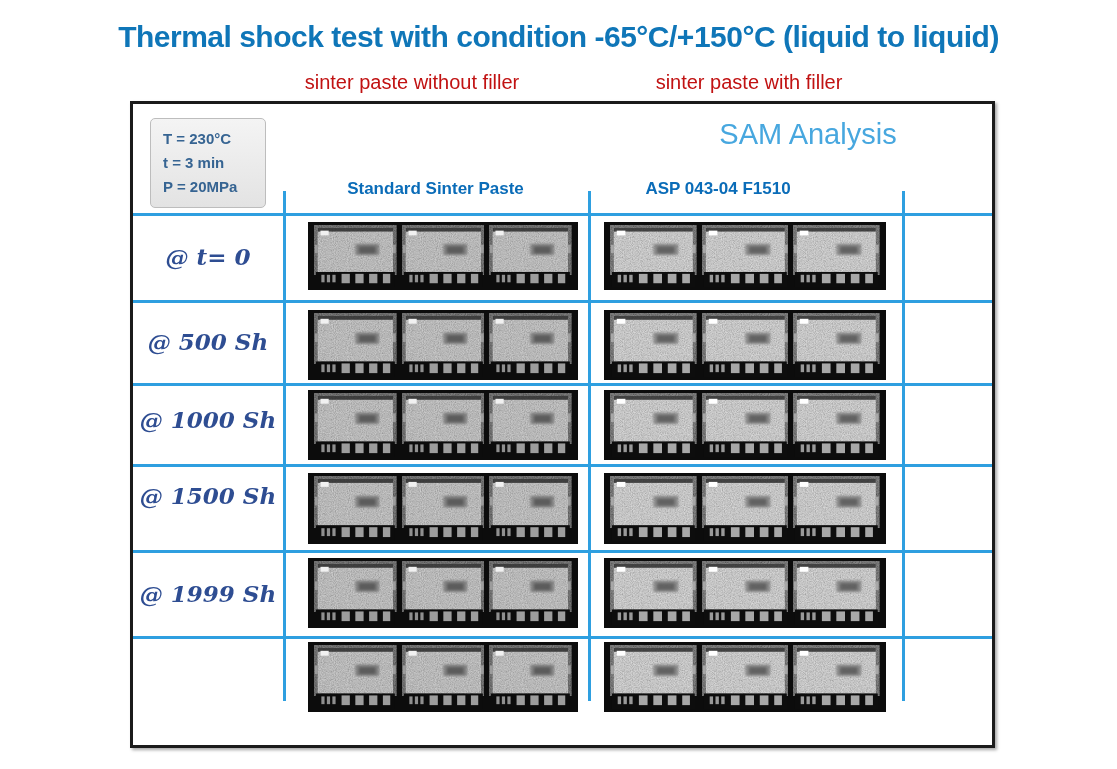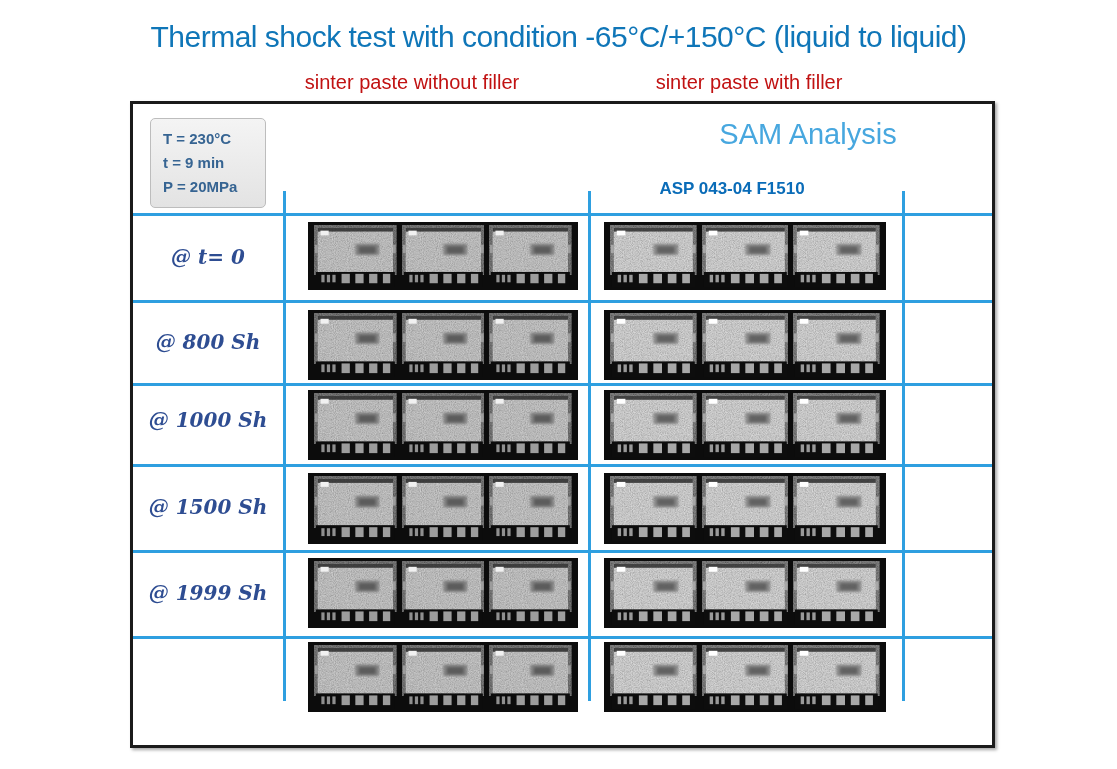--- a/index.html
+++ b/index.html
@@ -3,21 +3,21 @@
 <meta charset="utf-8">
 <style>
   html,body { margin:0; padding:0; background:#ffffff; }
   body { font-family:"Liberation Sans", sans-serif; }
   .page {
     position:relative; width:1117px; height:769px; background:#ffffff;
     overflow:hidden;
   }
   .page-title {
     position:absolute; left:0; top:20px; width:1117px;
-    text-align:center; font-size:30px; font-weight:normal;
+    text-align:center; font-size:30px; font-weight:bold;
     letter-spacing:-0.5px; color:#0f76b8; white-space:nowrap;
   }
   .subtitle {
     position:absolute; top:71px; transform:translateX(-50%);
     font-size:20px; color:#c11212; white-space:nowrap;
   }
   .subtitle.left  { left:412px; }
   .subtitle.right { left:749px; }
 
   .sam-table {
@@ -36,34 +36,34 @@
   .sam-analysis {
     position:absolute; left:519px; top:14px; width:312px;
     text-align:center; font-size:29px; color:#47a7df; white-space:nowrap;
   }
   .col-header {
     position:absolute; top:74px; height:22px; line-height:22px;
     text-align:center; font-size:17px; font-weight:bold; color:#0a6cb8;
     white-space:nowrap;
   }
   .col-header.h1 { left:150px; width:305px; }
-  .col-header.h2 { left:442px; width:314px; }
+  .col-header.h2 { left:428px; width:314px; }
 
   .hline {
     position:absolute; left:0; right:0; height:3px; background:#2e9fe0;
   }
   .vline {
     position:absolute; top:87px; height:510px; width:3px; background:#2e9fe0;
   }
 
   .row-label {
     position:absolute; left:0; width:150px; height:80px;
     display:flex; align-items:center; justify-content:center;
     font-family:"DejaVu Serif", serif; font-style:italic; font-weight:bold;
-    font-size:20px; color:#2e4d92; white-space:nowrap;
+    font-size:23px; color:#2e4d92; white-space:nowrap;
   }
 
   .cell {
     position:absolute; height:70px; background:#0c0c0c;
     display:flex; gap:5px; padding:3px 6px; box-sizing:border-box;
   }
   .cell.col-a { left:175px; width:270px; }
   .cell.col-b { left:471px; width:282px; }
   .cell.col-b .die { filter:brightness(1.07); }
   .die { flex:1 1 0; height:100%; display:block; }
@@ -117,43 +117,44 @@
   <div class="page-title">Thermal shock test with condition -65°C/+150°C (liquid to liquid)</div>
 
   <div class="subtitle left">sinter paste without filler</div>
   <div class="subtitle right">sinter paste with filler</div>
 
   <div class="sam-table">
     <div class="inner">
 
       <div class="cond-box">
         <div>T = 230°C</div>
-        <div>t = 9 min</div>
+        <div>t = 3 min</div>
         <div>P = 20MPa</div>
       </div>
 
       <div class="sam-analysis">SAM Analysis</div>
 
+      <div class="col-header h1">Standard Sinter Paste</div>
       <div class="col-header h2">ASP 043-04 F1510</div>
 
       <div class="hline" style="top:109px"></div>
       <div class="hline" style="top:196px"></div>
       <div class="hline" style="top:279px"></div>
       <div class="hline" style="top:360px"></div>
       <div class="hline" style="top:446px"></div>
       <div class="hline" style="top:532px"></div>
 
       <div class="vline" style="left:150px"></div>
       <div class="vline" style="left:455px"></div>
       <div class="vline" style="left:769px"></div>
 
       <div class="row-label" style="top:109px;height:87px">@ t= 0</div>
-      <div class="row-label" style="top:196px;height:83px">@ 800 Sh</div>
+      <div class="row-label" style="top:196px;height:83px">@ 500 Sh</div>
       <div class="row-label" style="top:279px;height:73px">@ 1000 Sh</div>
-      <div class="row-label" style="top:360px;height:86px">@ 1500 Sh</div>
+      <div class="row-label" style="top:348px;height:86px">@ 1500 Sh</div>
       <div class="row-label" style="top:446px;height:86px">@ 1999 Sh</div>
 
       <div class="cell col-a" style="top:118px;height:68px">
         <svg class="die" viewBox="0 0 90 66" preserveAspectRatio="none">
             <use href="#die-sym"></use>
           </svg>
         <svg class="die" viewBox="0 0 90 66" preserveAspectRatio="none">
             <use href="#die-sym"></use>
           </svg>
         <svg class="die" viewBox="0 0 90 66" preserveAspectRatio="none">

